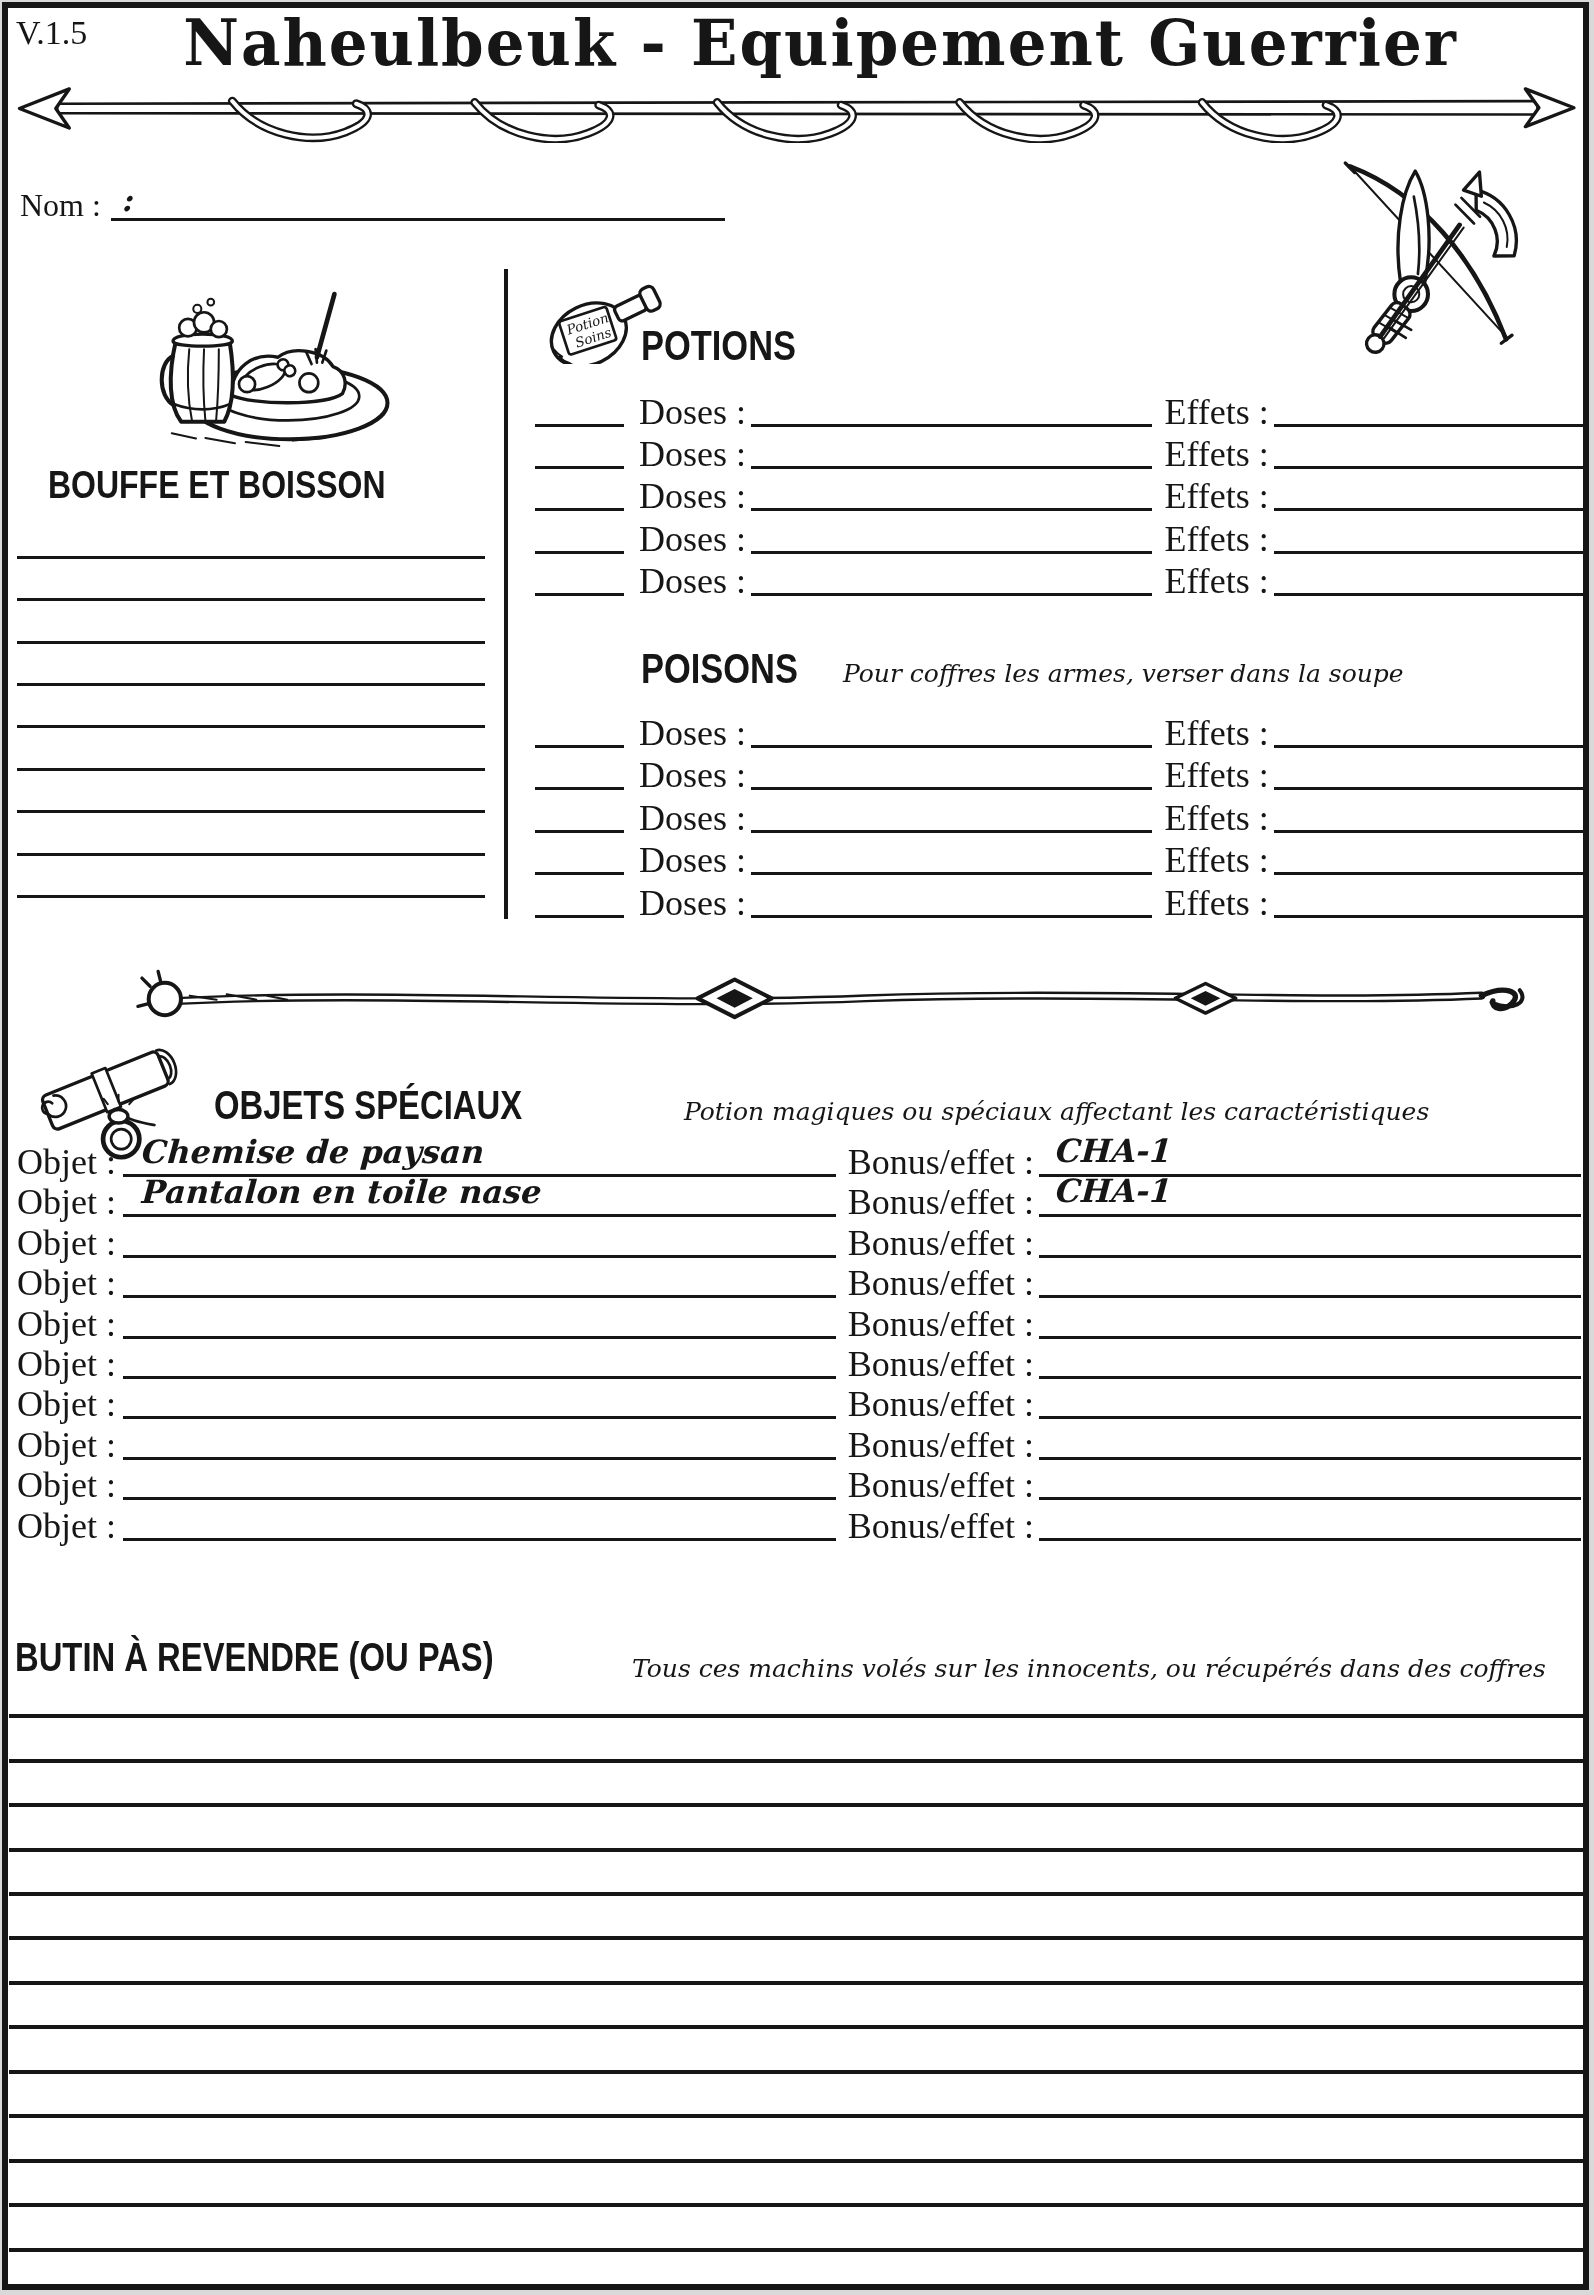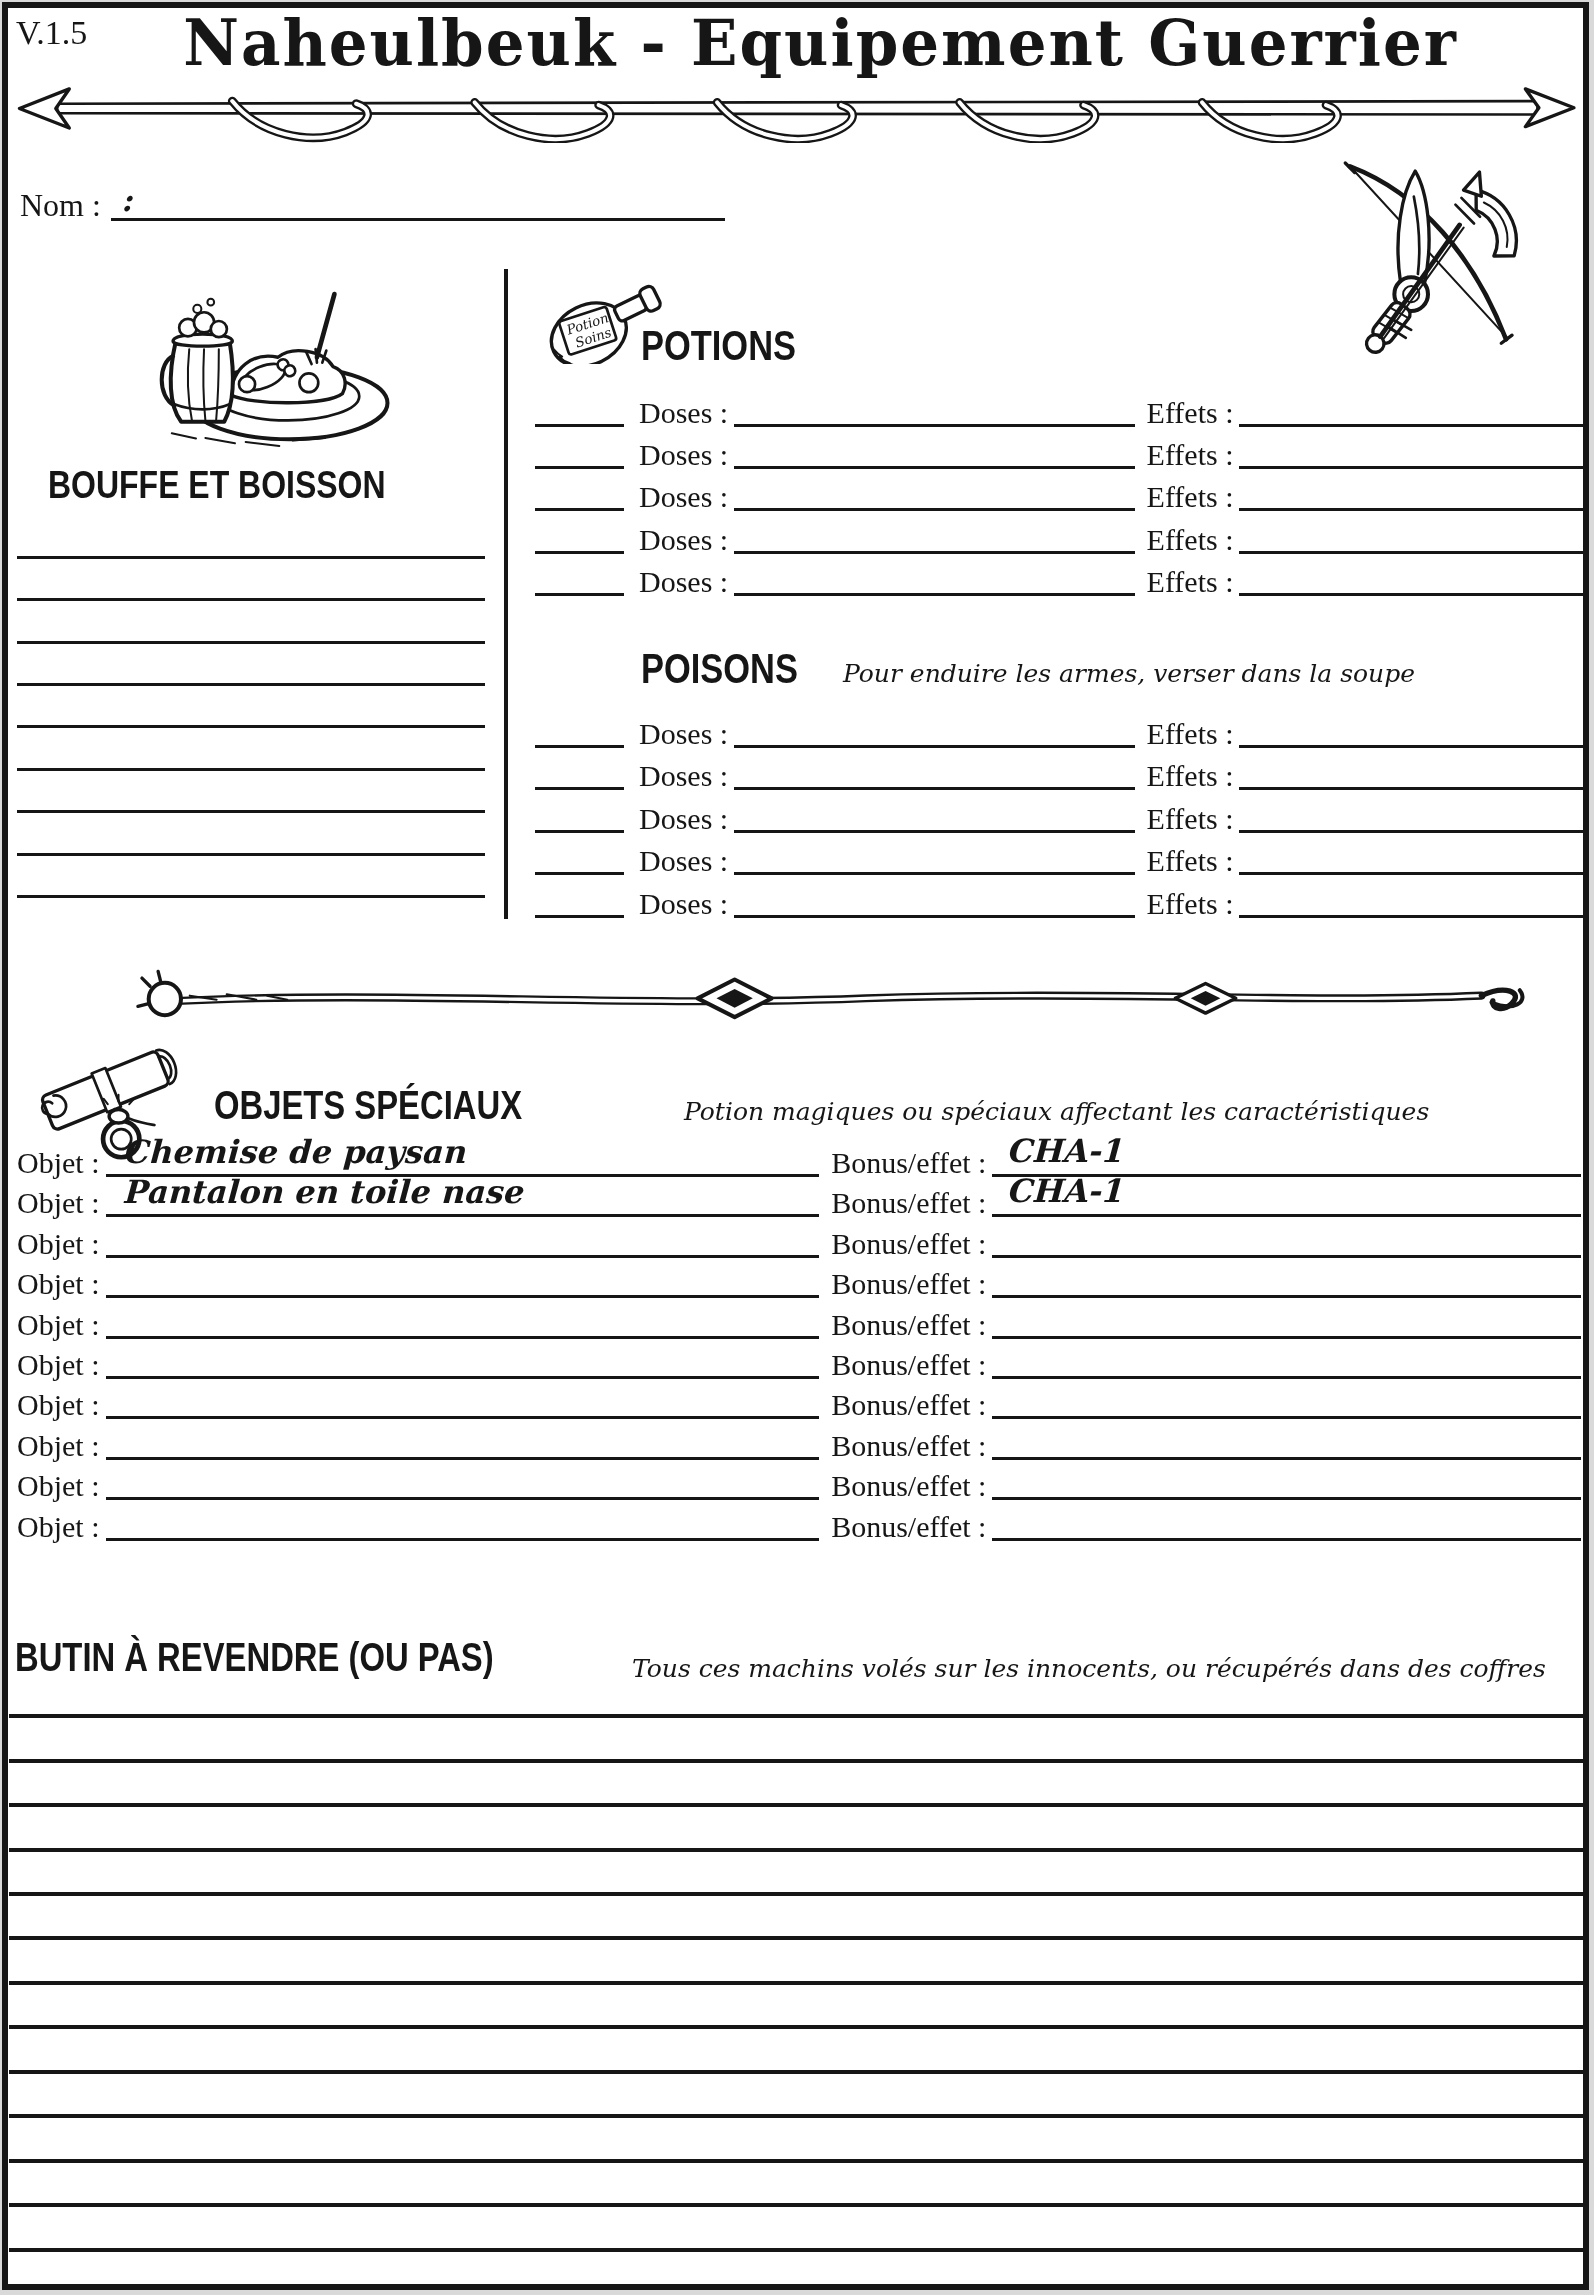--- a/index.html
+++ b/index.html
@@ -6,21 +6,21 @@
   .stage{position:relative;width:1594px;height:2295px;background:#d9d9d9;overflow:hidden;
          font-family:"Liberation Serif",serif;color:#161616;}
   .paper{position:absolute;left:2px;top:2px;right:5.4px;bottom:4.7px;background:#ffffff;
          border:6.7px solid #161616;}
   .abs{position:absolute;}
   .title{font-family:"DejaVu Serif",serif;font-weight:bold;font-size:61px;letter-spacing:2px;
          white-space:nowrap;transform:scaleY(1.05);transform-origin:center top;}
   .version{font-size:34px;font-family:"Liberation Serif",serif;}
   .h1{font-family:"Liberation Sans",sans-serif;font-weight:bold;letter-spacing:0px;
       transform:scaleX(.82);transform-origin:left bottom;white-space:nowrap;}
-  .lbl{font-family:"Liberation Serif",serif;font-size:30px;white-space:nowrap;}
+  .lbl{font-family:"Liberation Serif",serif;font-size:36px;white-space:nowrap;}
   .script{font-family:"DejaVu Serif",serif;font-style:italic;font-size:25px;white-space:nowrap;}
   .hand{font-family:"DejaVu Serif",serif;font-style:italic;font-weight:bold;font-size:32px;
         white-space:nowrap;transform:skewX(-4deg);}
   .hline{position:absolute;background:#161616;height:3.4px;}
   .row{position:absolute;display:flex;align-items:flex-end;height:42px;}
   .ln{border-bottom:3.4px solid #161616;height:2.7px;position:relative;}
   .row .lbl{padding:0 0 1.3px 0;line-height:27px;}
   .vdiv{position:absolute;width:4px;background:#161616;}
   svg{display:block;}
   .ink{stroke:#161616;fill:none;stroke-linecap:round;stroke-linejoin:round;}
@@ -187,21 +187,21 @@
   </div>
   <div class="row" style="left:535px;top:554px;width:1049px;">
     <span class="ln" style="width:89px;"></span>
     <span class="lbl" style="margin-left:15px;">Doses :</span>
     <span class="ln" style="width:401px;margin-left:5.4px;"></span>
     <span class="lbl" style="margin-left:12px;">Effets :</span>
     <span class="ln" style="flex:1;margin-left:5.4px;"></span>
   </div>
 
   <div class="abs h1" style="left:641px;top:645px;font-size:42px;">POISONS</div>
-  <div class="abs script" style="left:843px;top:659px;">Pour enduire les armes, verser dans la soupe</div>
+  <div class="abs script" style="left:843px;top:659px;">Pour coffres les armes, verser dans la soupe</div>
 
   <div class="row" style="left:535px;top:706px;width:1049px;">
     <span class="ln" style="width:89px;"></span>
     <span class="lbl" style="margin-left:15px;">Doses :</span>
     <span class="ln" style="width:401px;margin-left:5.4px;"></span>
     <span class="lbl" style="margin-left:12px;">Effets :</span>
     <span class="ln" style="flex:1;margin-left:5.4px;"></span>
   </div>
   <div class="row" style="left:535px;top:748px;width:1049px;">
     <span class="ln" style="width:89px;"></span>

